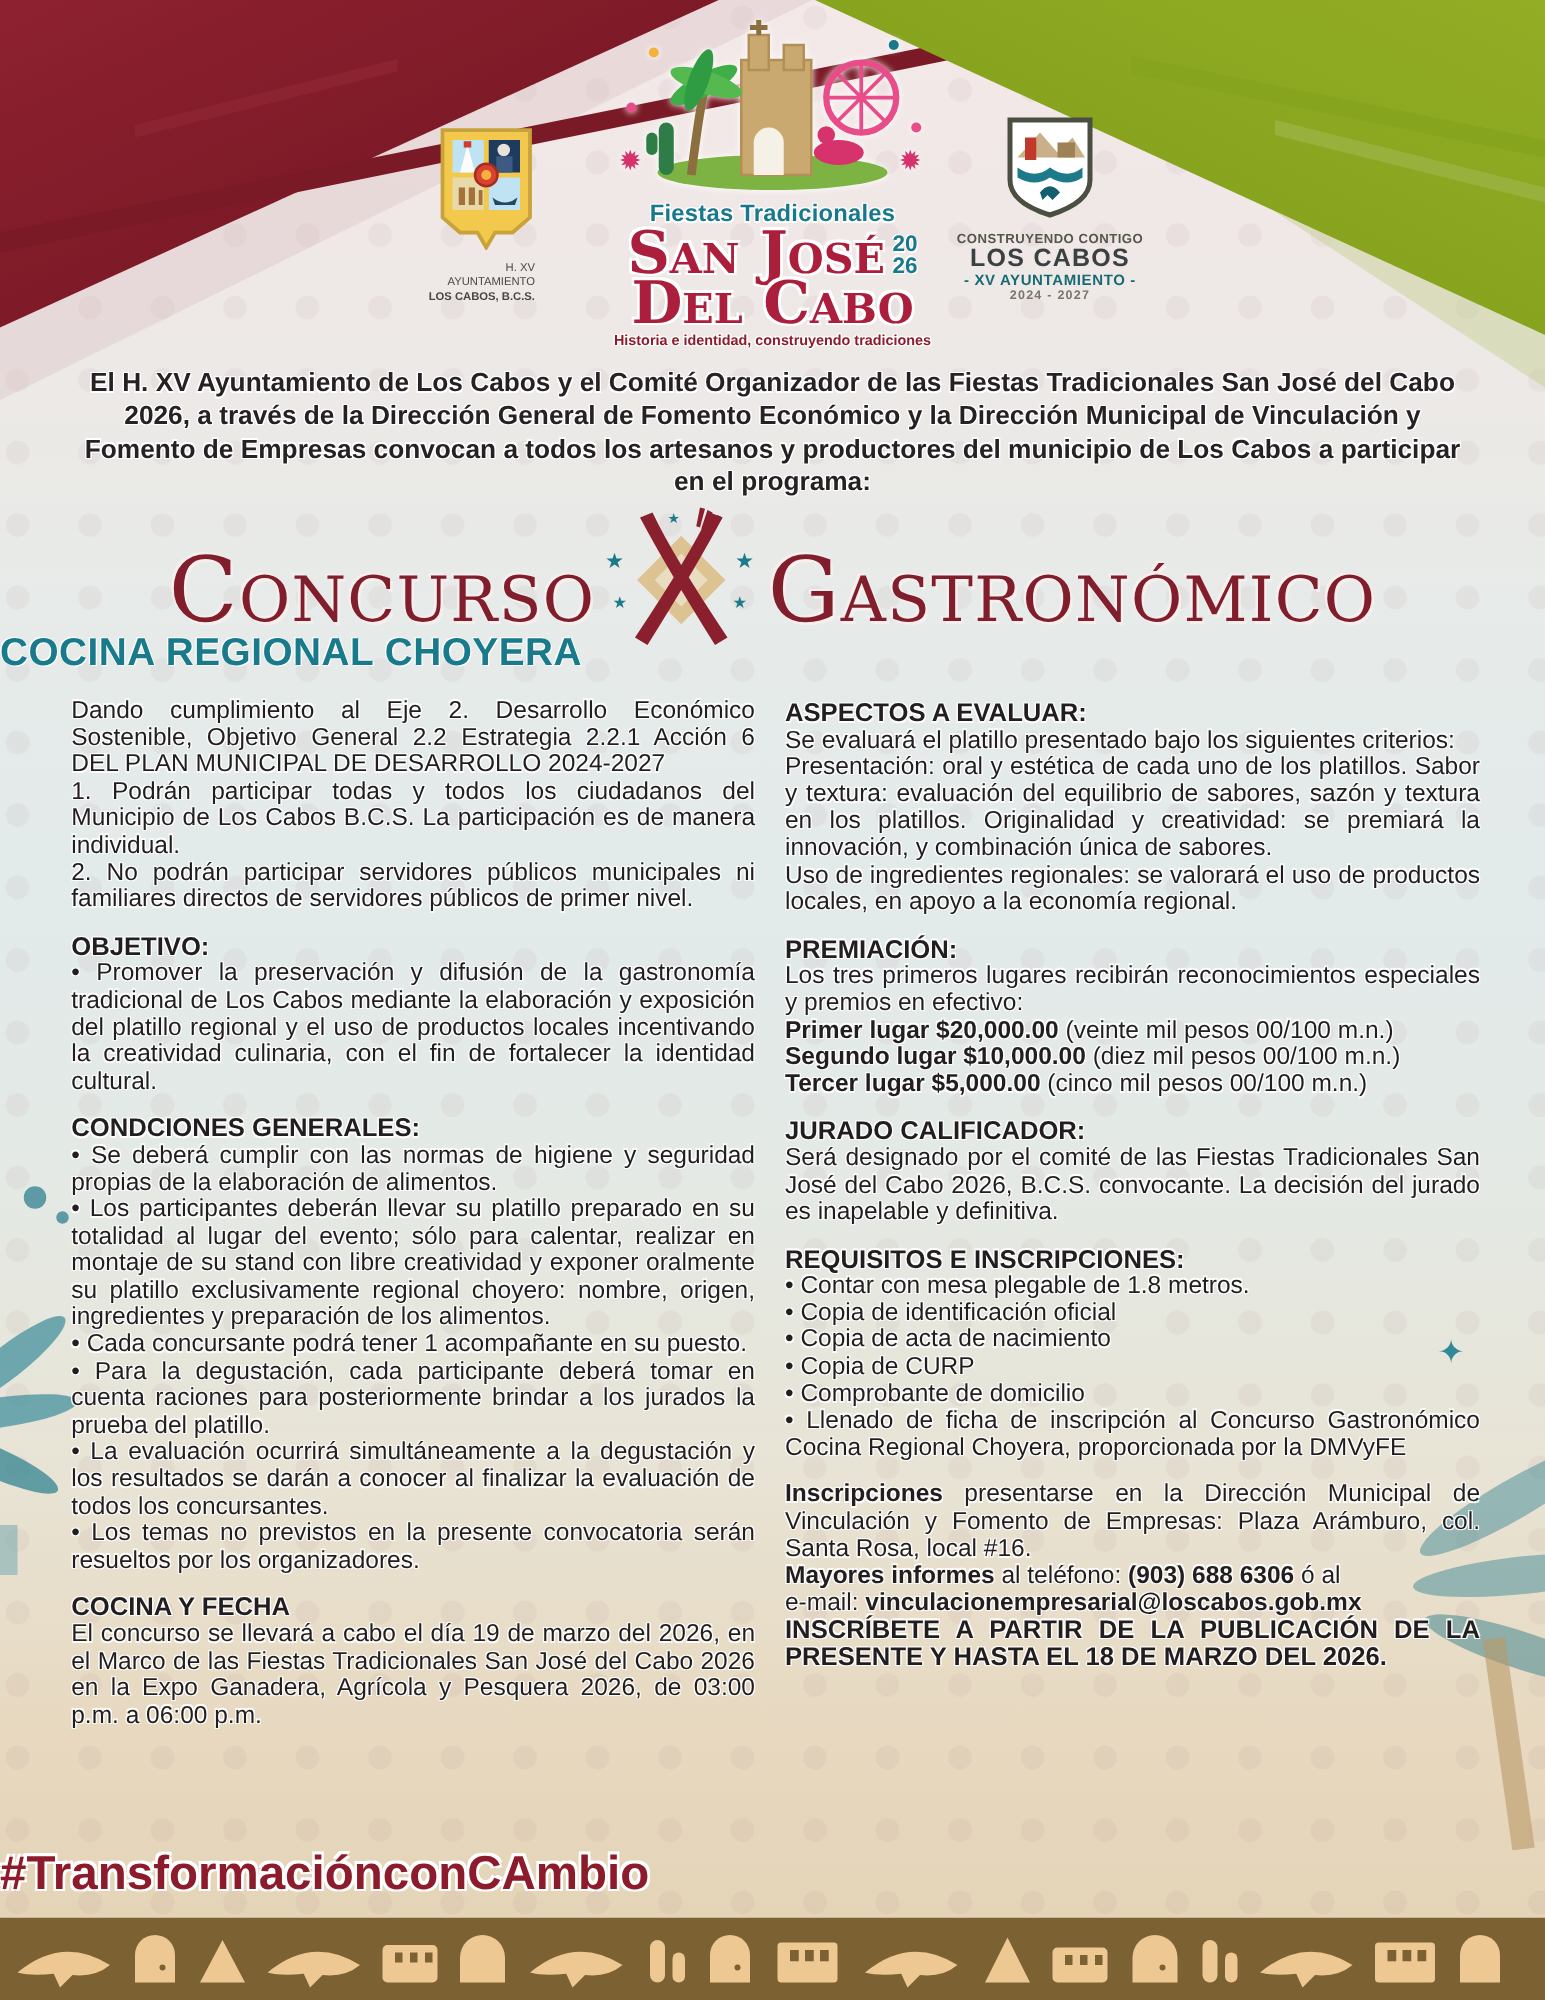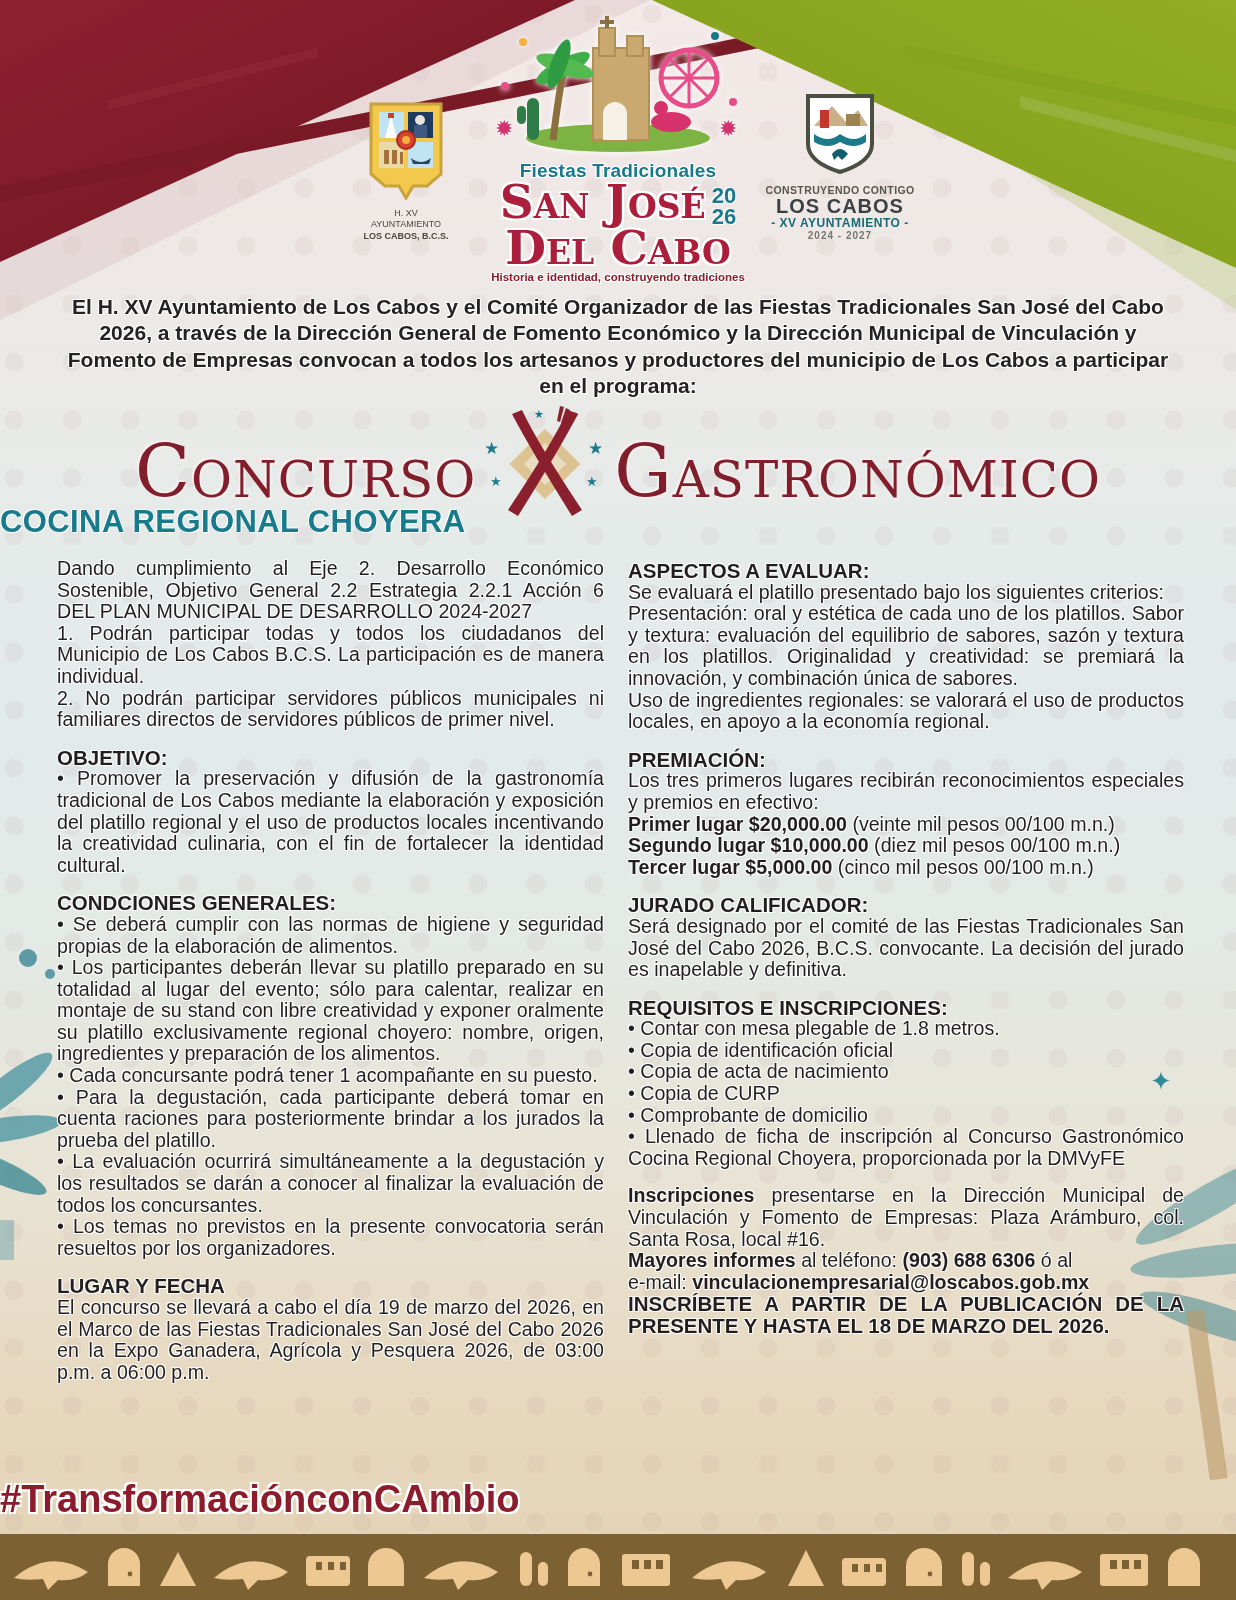--- a/index.html
+++ b/index.html
@@ -10,31 +10,31 @@
       #f3e9e8 0%, #f0e8e6 10%, #ece9e6 20%, #e6ebe9 32%,
       #e2eaea 46%, #e4e9e4 60%, #e8e3d4 74%, #e7d8bf 87%, #e3d2b4 100%);
   }
   .page::before{
     content:"";position:absolute;inset:0;pointer-events:none;
     background-image:radial-gradient(circle at 14px 14px, rgba(150,105,115,.07) 9px, transparent 10px);
     background-size:58px 58px;
   }
   .abs{position:absolute;}
   
-  .crest{left:360px;top:100px;width:92px;text-align:center;}
+  .crest{left:336px;top:100px;width:92px;text-align:right;}
   .crest-caption{margin-top:4px;font-size:9px;color:#4a4742;line-height:1.25;}
   .crest-caption .l2{font-weight:bold;}
   .fiestas{left:480px;top:6px;width:276px;text-align:center;}
   .fiestas .kicker{color:#17798b;font-size:19px;font-weight:bold;letter-spacing:.2px;
     text-shadow:1px 1px 0 #fff,-1px -1px 0 #fff,1px -1px 0 #fff,-1px 1px 0 #fff;}
   .fiestas .bigline{display:flex;justify-content:center;align-items:flex-start;gap:6px;}
   .fiestas .redword{font-family:"DejaVu Serif",serif;font-variant:small-caps;font-weight:bold;
     color:#ab1e3c;font-size:47px;line-height:.86;
     text-shadow:2px 2px 0 #fff,-2px -2px 0 #fff,2px -2px 0 #fff,-2px 2px 0 #fff;}
-  .fiestas .year{display:flex;flex-direction:column;color:#17798b;font-weight:bold;font-size:22px;line-height:.95;margin-top:4px;
+  .fiestas .year{display:flex;flex-direction:column;color:#17798b;font-weight:bold;font-size:18px;line-height:.95;margin-top:4px;
     text-shadow:1px 1px 0 #fff,-1px -1px 0 #fff;}
   .fiestas .tagline{margin-top:3px;color:#8c1b2b;font-weight:bold;font-size:11.5px;
     text-shadow:1px 1px 0 #fff,-1px -1px 0 #fff,1px -1px 0 #fff,-1px 1px 0 #fff;}
   .citylogo{left:760px;top:92px;width:160px;text-align:center;}
   .citylogo .c1{margin-top:4px;font-size:10.5px;font-weight:bold;color:#56564c;letter-spacing:.4px;}
   .citylogo .c2{font-size:20px;font-weight:bold;color:#3b4043;letter-spacing:1px;line-height:1.02;}
   .citylogo .c3{font-size:12px;font-weight:bold;color:#176b76;letter-spacing:.5px;}
   .citylogo .c4{font-size:10px;font-weight:bold;color:#76766c;letter-spacing:1px;}
   
   .intro{left:66px;top:294px;width:1104px;text-align:center;
@@ -216,21 +216,21 @@
     <div class="sec">
       <div class="h">CONDCIONES GENERALES:</div>
       <div>• Se deberá cumplir con las normas de higiene y seguridad propias de la elaboración de alimentos.</div>
       <div>• Los participantes deberán llevar su platillo preparado en su totalidad al lugar del evento; sólo para calentar, realizar en montaje de su stand con libre creatividad y exponer oralmente su platillo exclusivamente regional choyero: nombre, origen, ingredientes y preparación de los alimentos.</div>
       <div>• Cada concursante podrá tener 1 acompañante en su puesto.</div>
       <div>• Para la degustación, cada participante deberá tomar en cuenta raciones para posteriormente brindar a los jurados la prueba del platillo.</div>
       <div>• La evaluación ocurrirá simultáneamente a la degustación y los resultados se darán a conocer al finalizar la evaluación de todos los concursantes.</div>
       <div>• Los temas no previstos en la presente convocatoria serán resueltos por los organizadores.</div>
     </div>
     <div class="sec">
-      <div class="h">LUGAR Y FECHA</div>
+      <div class="h">COCINA Y FECHA</div>
       <div>El concurso se llevará a cabo el día 19 de marzo del 2026, en el Marco de las Fiestas Tradicionales San José del Cabo 2026 en la Expo Ganadera, Agrícola y Pesquera 2026, de 03:00 p.m. a 06:00 p.m.</div>
     </div>
   </div>
 
   <div class="abs col col-right z1">
     <div class="sec">
       <div class="h">ASPECTOS A EVALUAR:</div>
       <div>Se evaluará el platillo presentado bajo los siguientes criterios:</div>
       <div>Presentación: oral y estética de cada uno de los platillos. Sabor y textura: evaluación del equilibrio de sabores, sazón y textura en los platillos. Originalidad y creatividad: se premiará la innovación, y combinación única de sabores.</div>
       <div>Uso de ingredientes regionales: se valorará el uso de productos locales, en apoyo a la economía regional.</div>

